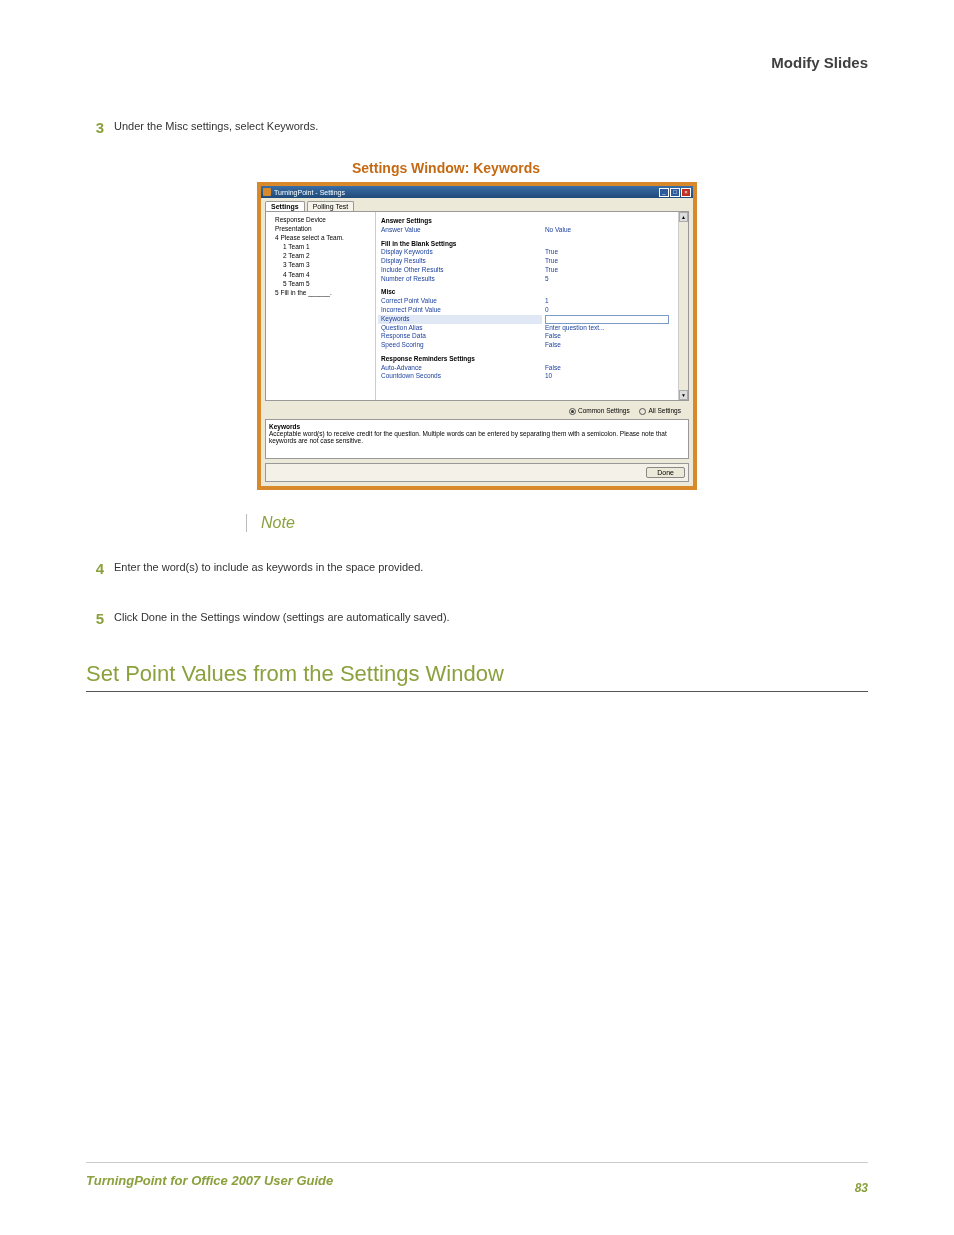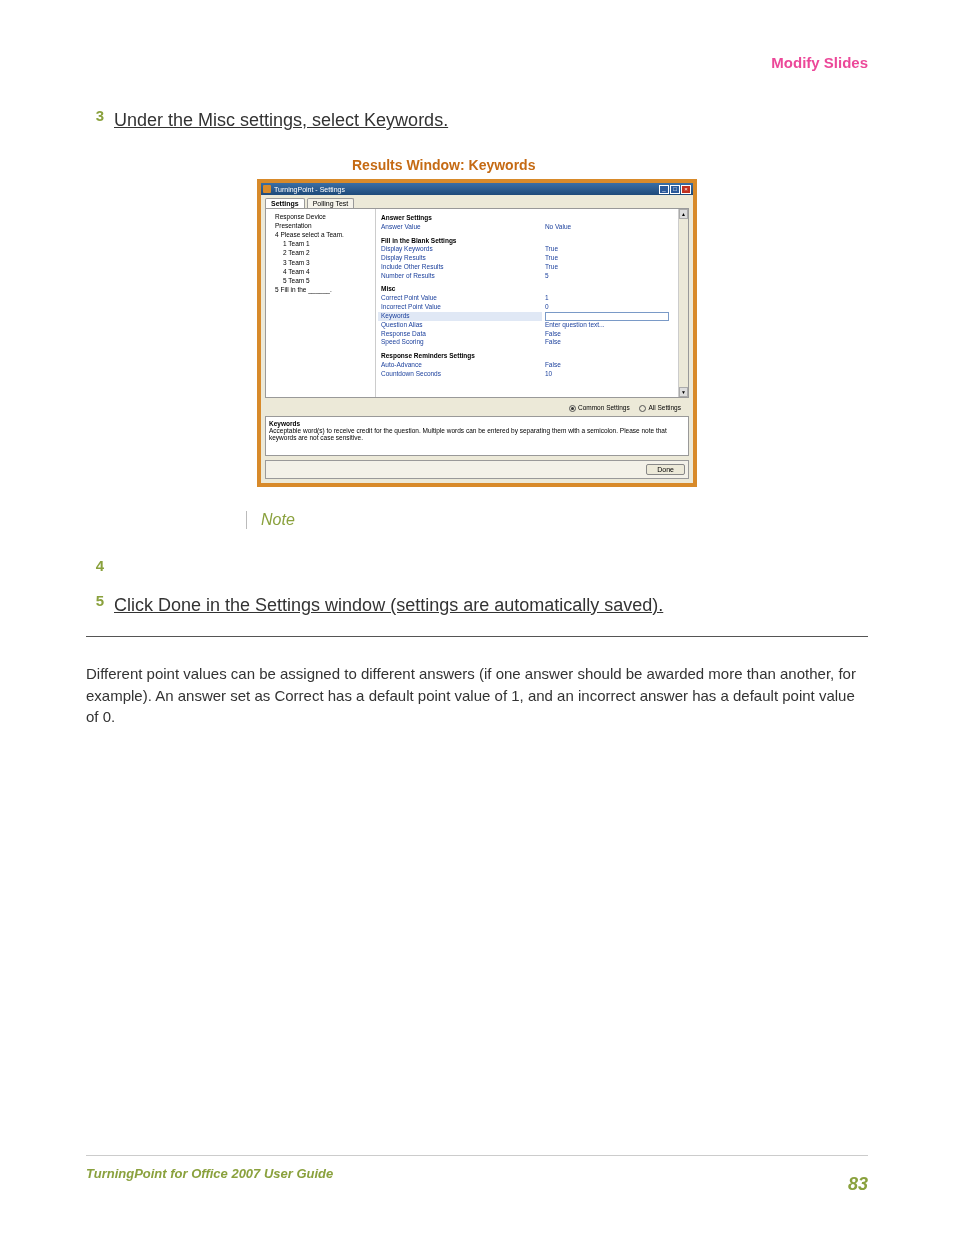--- a/index.html
+++ b/index.html
@@ -9,44 +9,43 @@
     color: #333;
     width: 954px;
     height: 1235px;
     position: relative;
   }
   .page {
     padding: 54px 86px 0 86px;
   }
   .header-right {
     text-align: right;
-    color: #ec4899;
+    color: #404040;
     font-weight: 600;
     font-size: 15px;
-    margin-bottom: 36px;
+    margin-bottom: 48px;
   }
   .step {
     display: flex;
     margin-bottom: 18px;
   }
   .step-num {
     color: #8aa13d;
     font-weight: 700;
     font-size: 15px;
     width: 28px;
     flex-shrink: 0;
     text-align: right;
     padding-right: 10px;
   }
   .step-body {
-    font-size: 18px;
+    font-size: 11px;
     color: #333;
     line-height: 1.45;
     flex: 1;
-    text-decoration: underline;
   }
   .step-body p { margin-bottom: 16px; }
   .figure-caption {
     color: #c56a13;
     font-weight: 700;
     font-size: 14px;
     margin: 24px 0 6px 0;
     text-align: left;
     padding-left: 266px;
   }
@@ -251,36 +250,36 @@
     font-style: italic;
   }
   .footer-left {
     color: #8aa13d;
     font-weight: 700;
     font-size: 13px;
   }
   .footer-right {
     color: #8aa13d;
     font-weight: 700;
-    font-size: 18px;
+    font-size: 12px;
     margin-top: 8px;
   }
 </style>
 </head>
 <body>
 
 <div class="page">
   <div class="header-right">Modify Slides</div>
 
   <div class="step">
     <div class="step-num">3</div>
     <div class="step-body">Under the Misc settings, select Keywords.</div>
   </div>
 
-  <div class="figure-caption">Results Window: Keywords</div>
+  <div class="figure-caption">Settings Window: Keywords</div>
 
   <div class="screenshot-wrap">
     <div class="screenshot">
       <div class="ss-titlebar">
         <div class="ss-titlebar-left">
           <span class="ss-titlebar-icon"></span>
           <span>TurningPoint - Settings</span>
         </div>
         <div class="ss-win-btns">
           <span class="ss-win-btn">_</span>
@@ -393,28 +392,29 @@
     </div>
   </div>
 
   <div class="note-block">
     <div class="note-title">Note</div>
   </div>
 
   <div class="step">
     <div class="step-num">4</div>
     <div class="step-body">
+      <p>Enter the word(s) to include as keywords in the space provided.</p>
     </div>
   </div>
 
   <div class="step">
     <div class="step-num">5</div>
     <div class="step-body">Click Done in the Settings window (settings are automatically saved).</div>
   </div>
 
+  <h2 class="section-title">Set Point Values from the Settings Window</h2>
   <hr class="section-rule">
-  <p class="body-para">Different point values can be assigned to different answers (if one answer should be awarded more than another, for example). An answer set as Correct has a default point value of 1, and an incorrect answer has a default point value of 0.</p>
 </div>
 
 <div class="footer">
   <div class="footer-left">TurningPoint for Office 2007 User Guide</div>
   <div class="footer-right">83</div>
 </div>
 
 </body></html>

